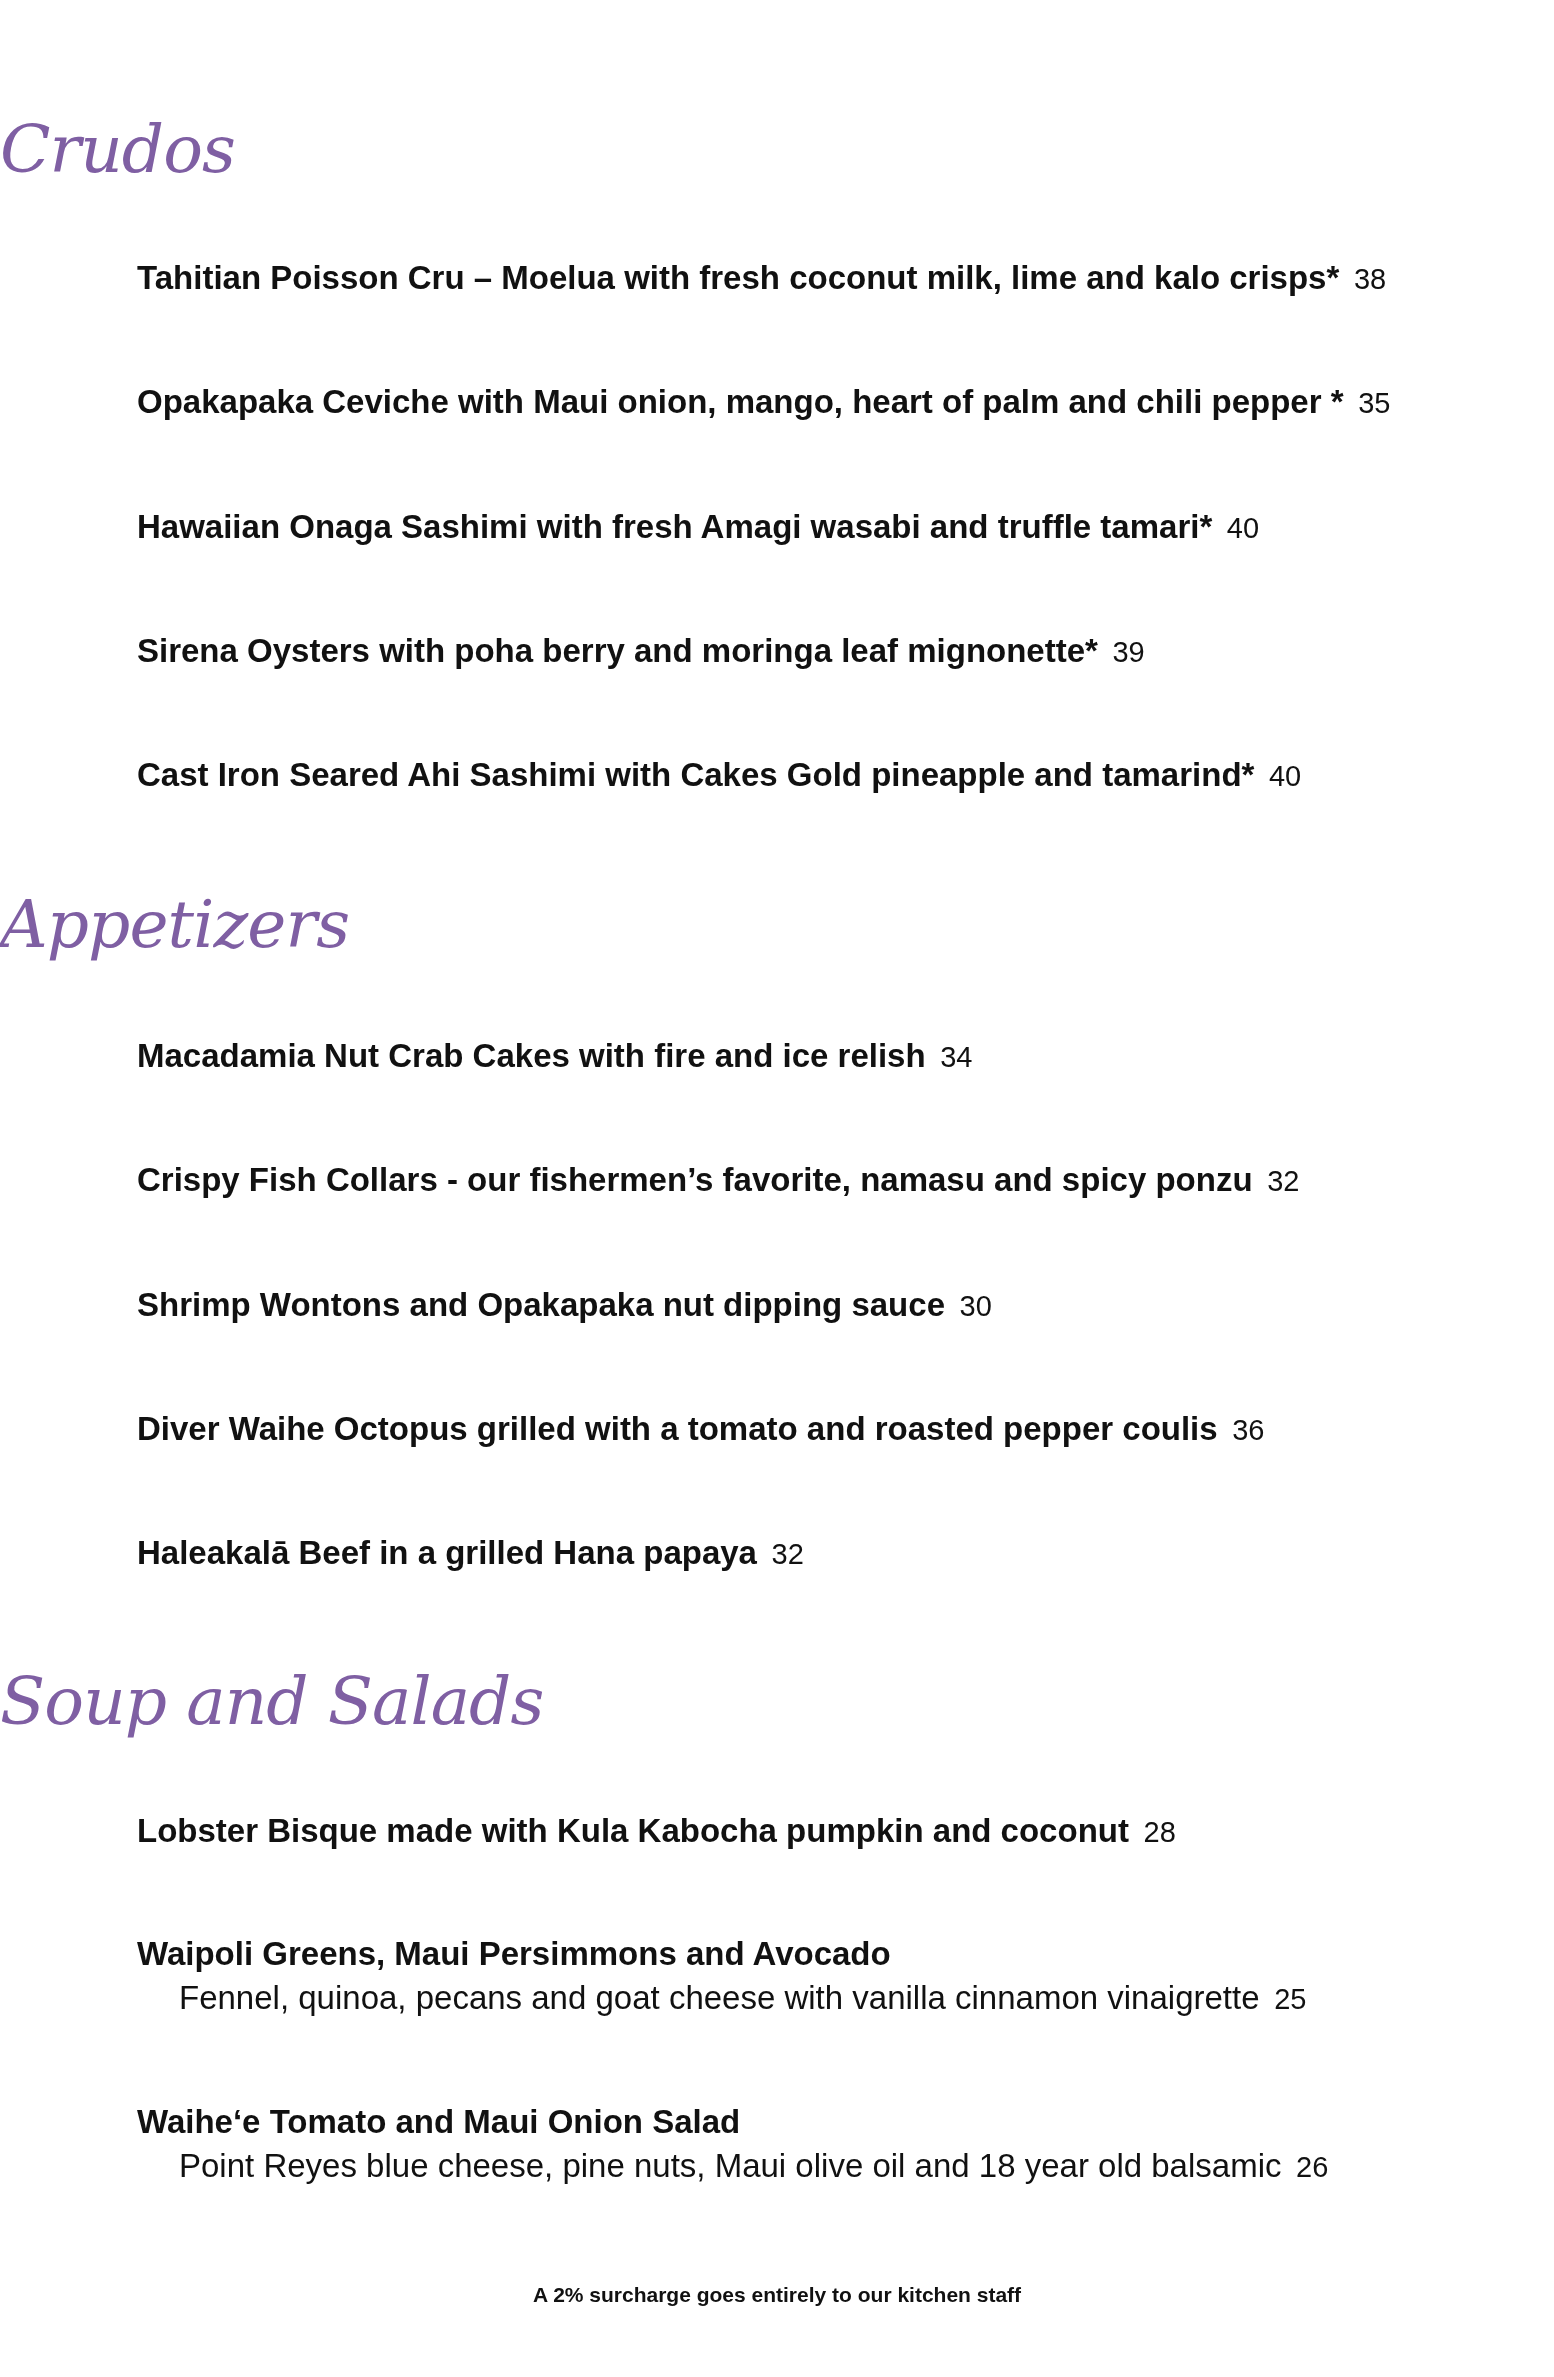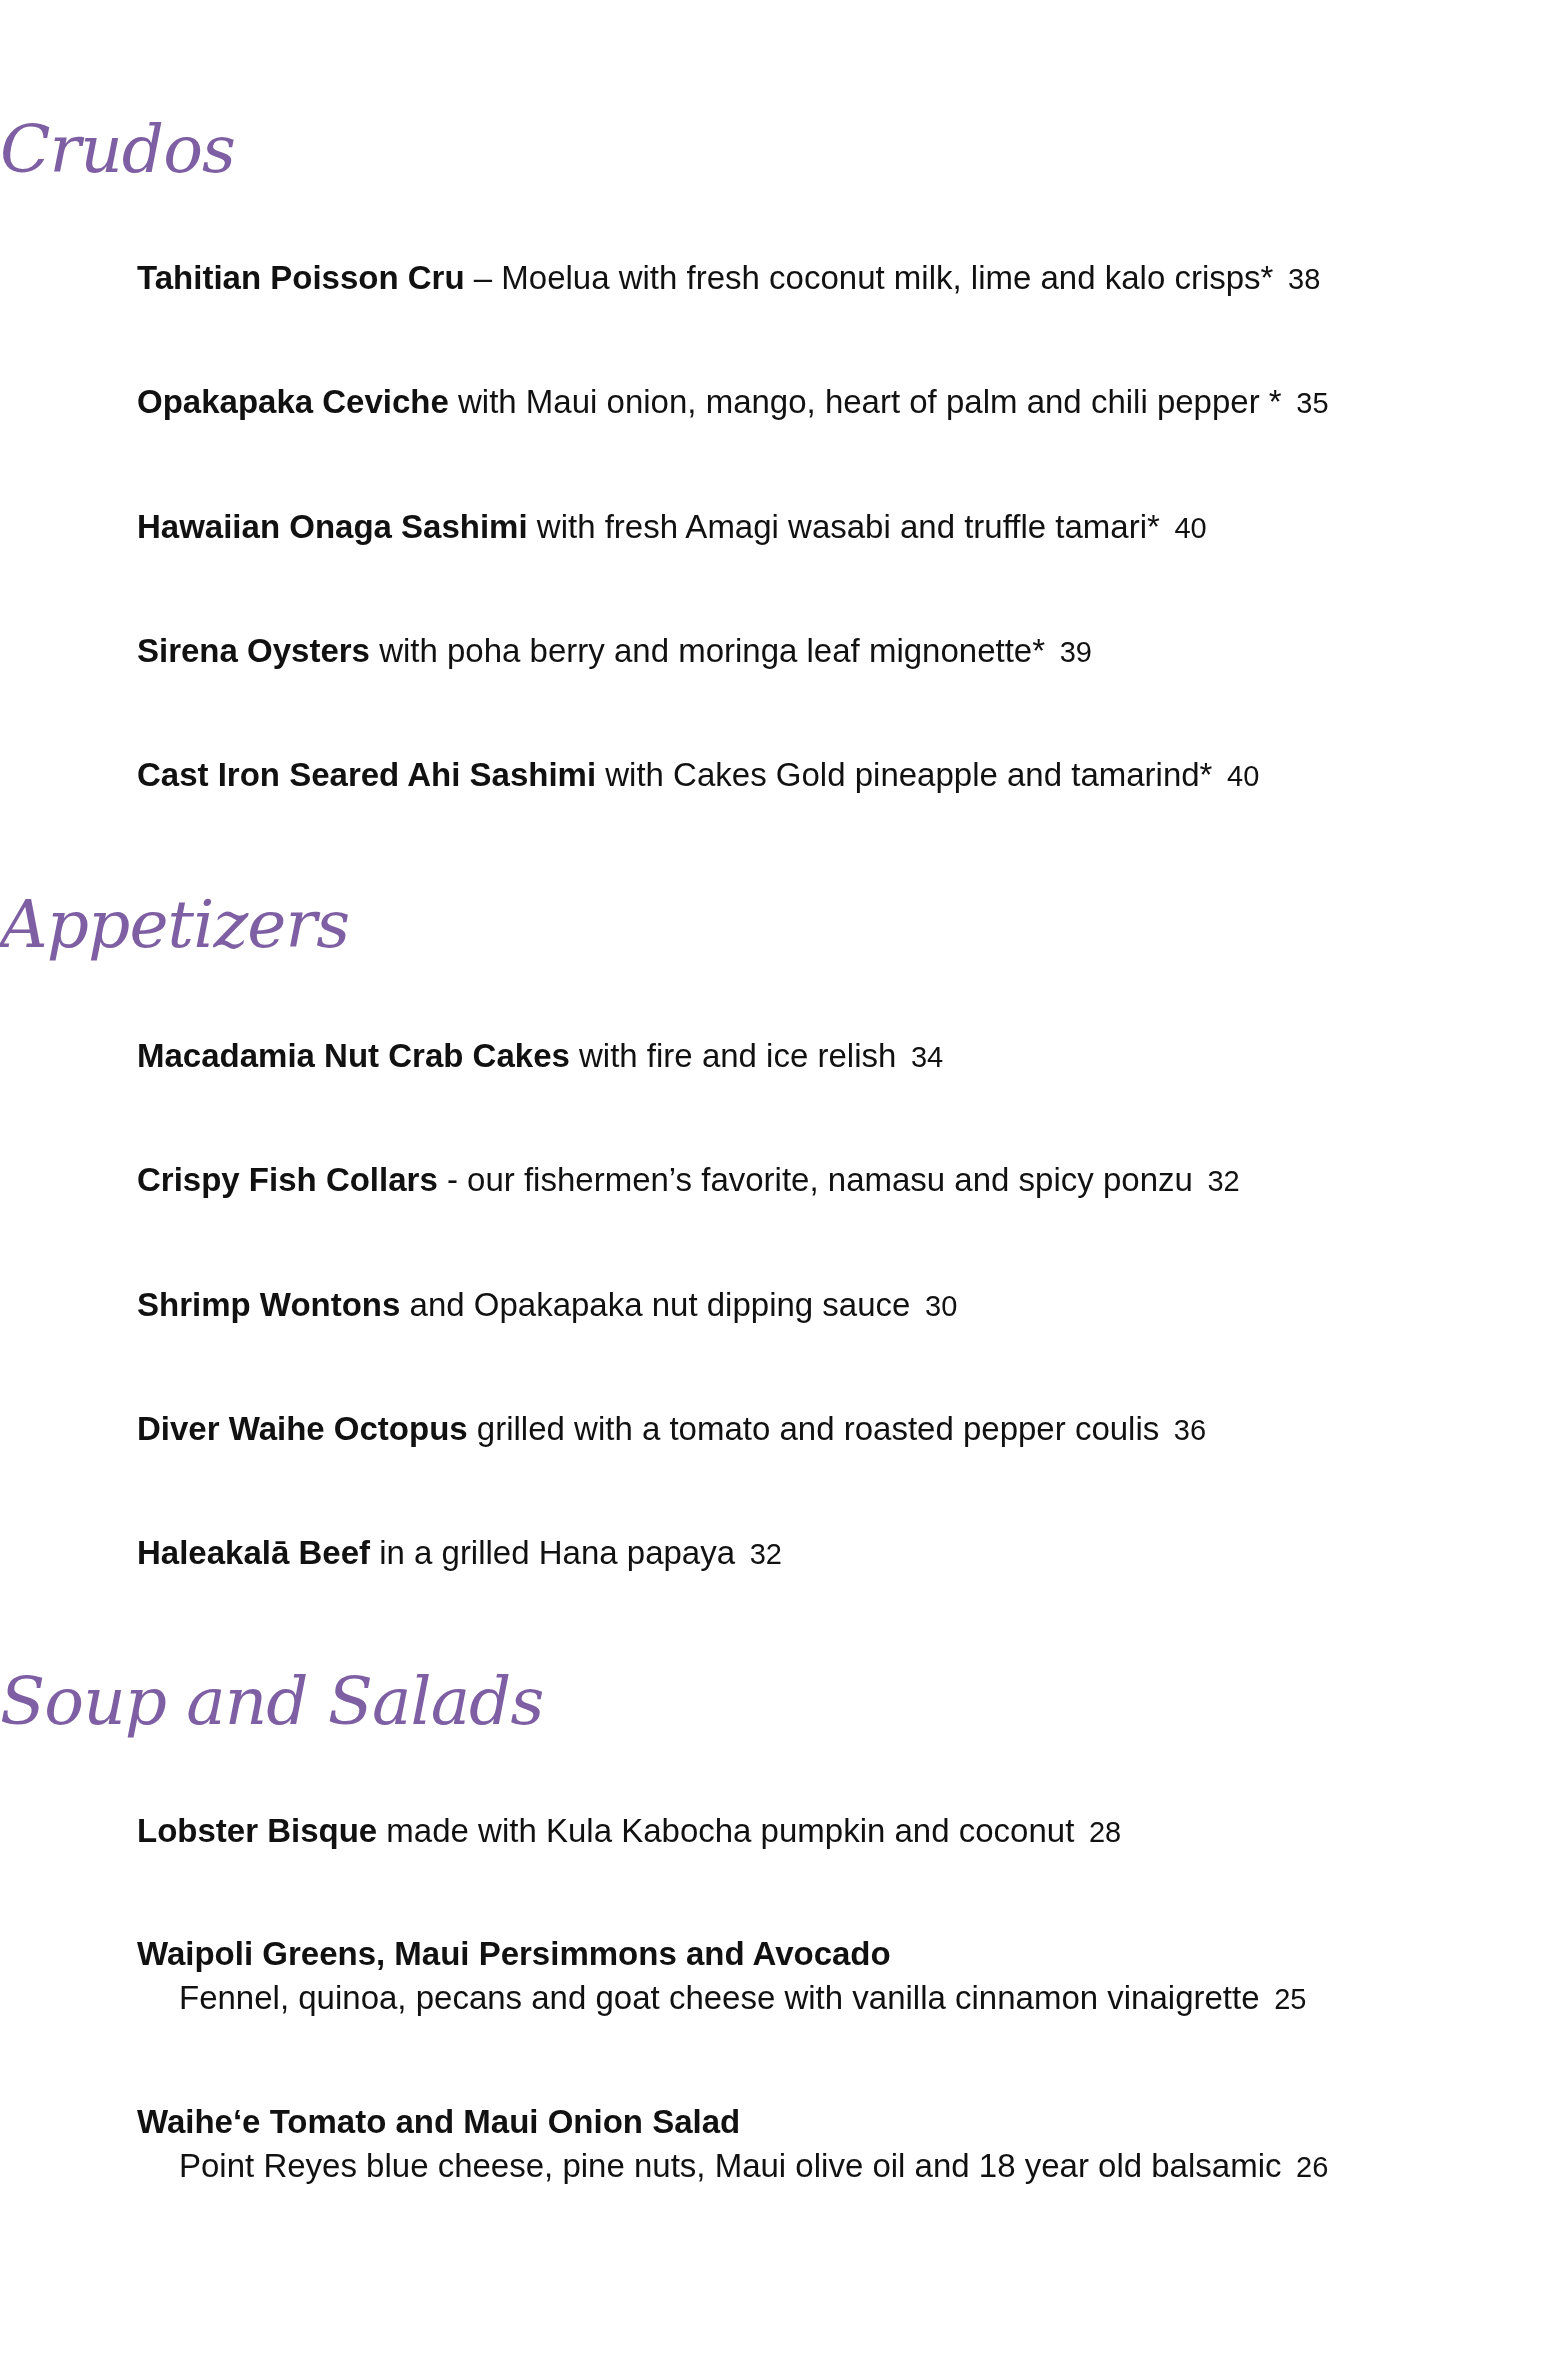--- a/index.html
+++ b/index.html
@@ -3,21 +3,21 @@
 <meta charset="utf-8">
 <style>
   html, body { margin:0; padding:0; background:#ffffff; }
   body { width:1554px; height:2377px; position:relative; overflow:hidden;
          font-family:"Liberation Sans", "DejaVu Sans", sans-serif; color:#111; }
   .heading { position:absolute; left:0; width:1316px; 
              font-family:"DejaVu Serif", "Liberation Serif", serif; font-style:italic;
              font-size:66px; color:#7f5fa3; letter-spacing:-0.9px; line-height:1; }
   .item { position:absolute; left:137px; font-size:33px; line-height:1.2; white-space:nowrap; }
   .item b { font-weight:bold; }
-  .desc { font-weight:normal; }
+  .desc { font-weight:bold; }
   .price { margin-left:14.6px; font-size:29px; }
   .sub { position:absolute; left:179px; font-size:33px; line-height:1.2; white-space:nowrap; }
   .footer { position:absolute; left:0; width:1554px; text-align:center; font-weight:bold; font-size:21px; line-height:1.3; }
 </style>
 </head>
 <body>
 
 <div>
 
   <div class="heading" style="top:117px">Crudos</div>
@@ -40,15 +40,16 @@
 
   <div class="item" style="top:1811px"><b>Lobster Bisque</b><span class="desc"> made with Kula Kabocha pumpkin and coconut</span><span class="price">28</span></div>
 
   <div class="item" style="top:1934px"><b>Waipoli Greens, Maui Persimmons and Avocado</b></div>
   <div class="sub" style="top:1978px"><span>Fennel, quinoa, pecans and goat cheese with vanilla cinnamon vinaigrette</span><span class="price">25</span></div>
 
   <div class="item" style="top:2102px"><b>Waihe‘e Tomato and Maui Onion Salad</b></div>
   <div class="sub" style="top:2146px"><span>Point Reyes blue cheese, pine nuts, Maui olive oil and 18 year old balsamic</span><span class="price">26</span></div>
 
   <div class="footer" style="top:2281px">
+    <div>A 2% surcharge goes entirely to our kitchen staff</div>
   </div>
 </div>
 
 
 </body></html>

